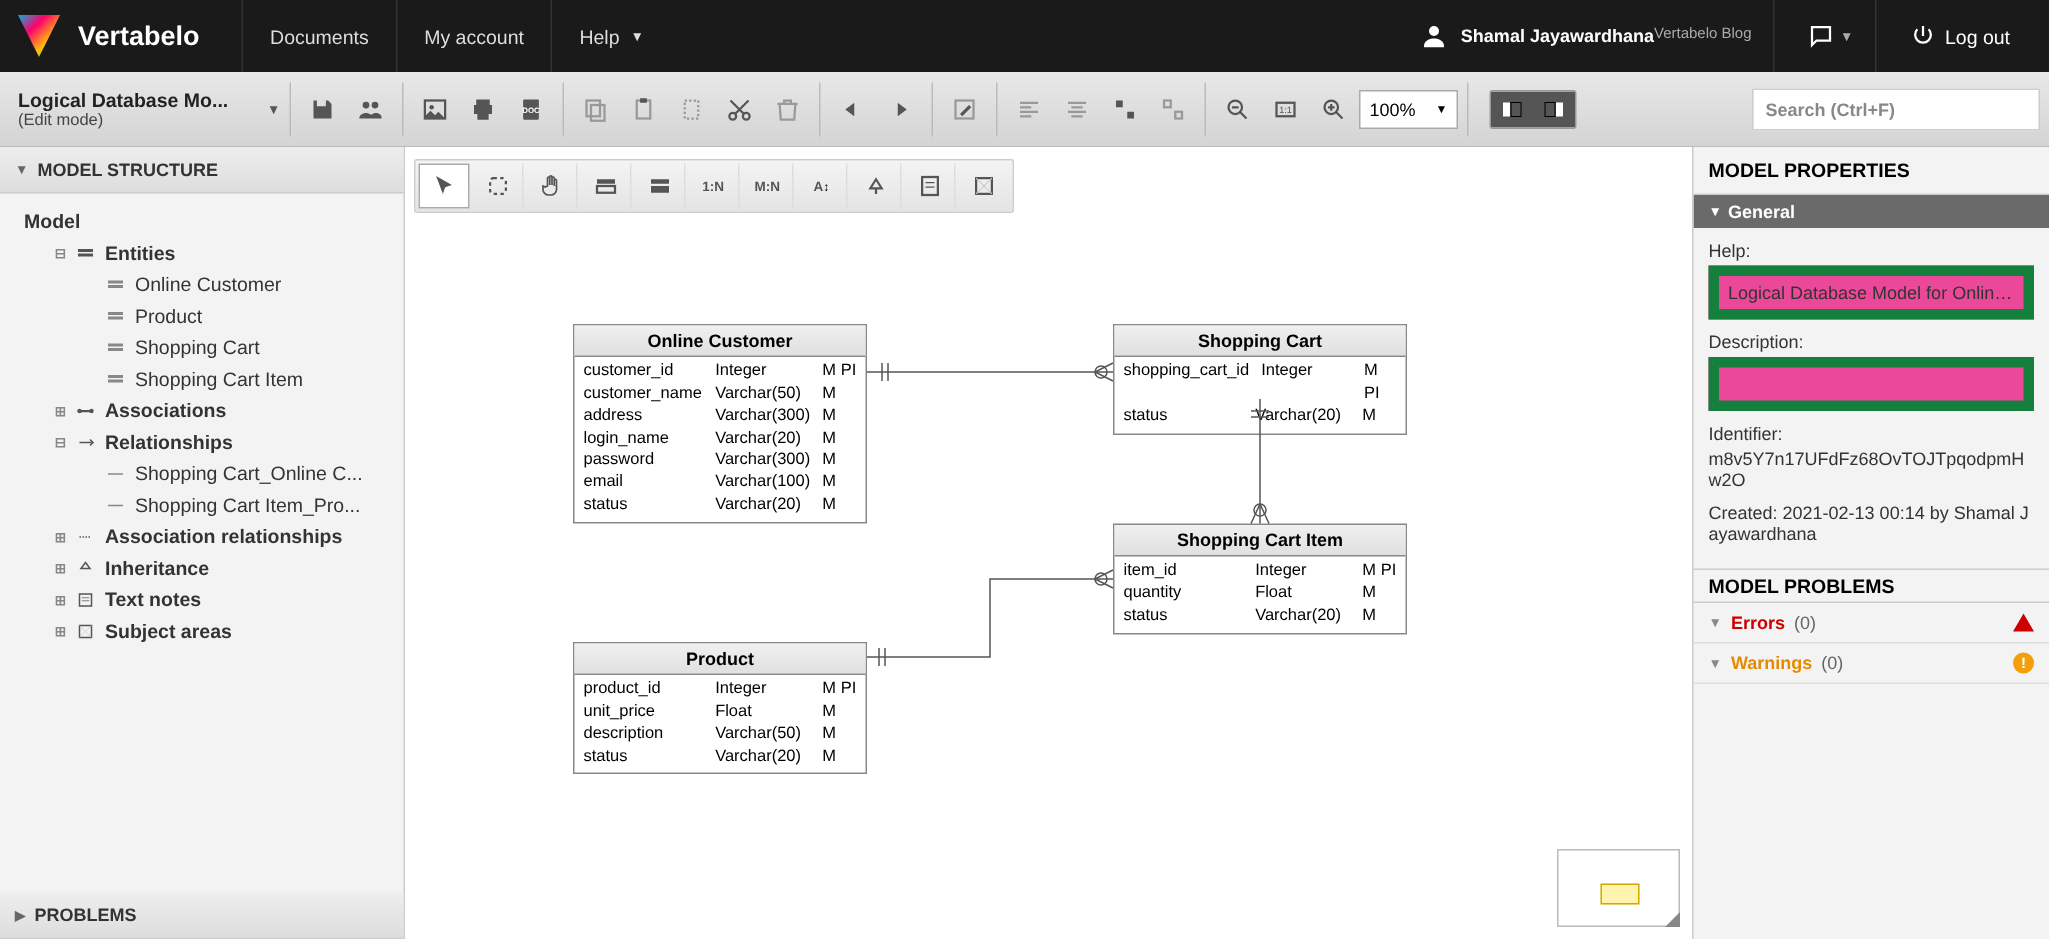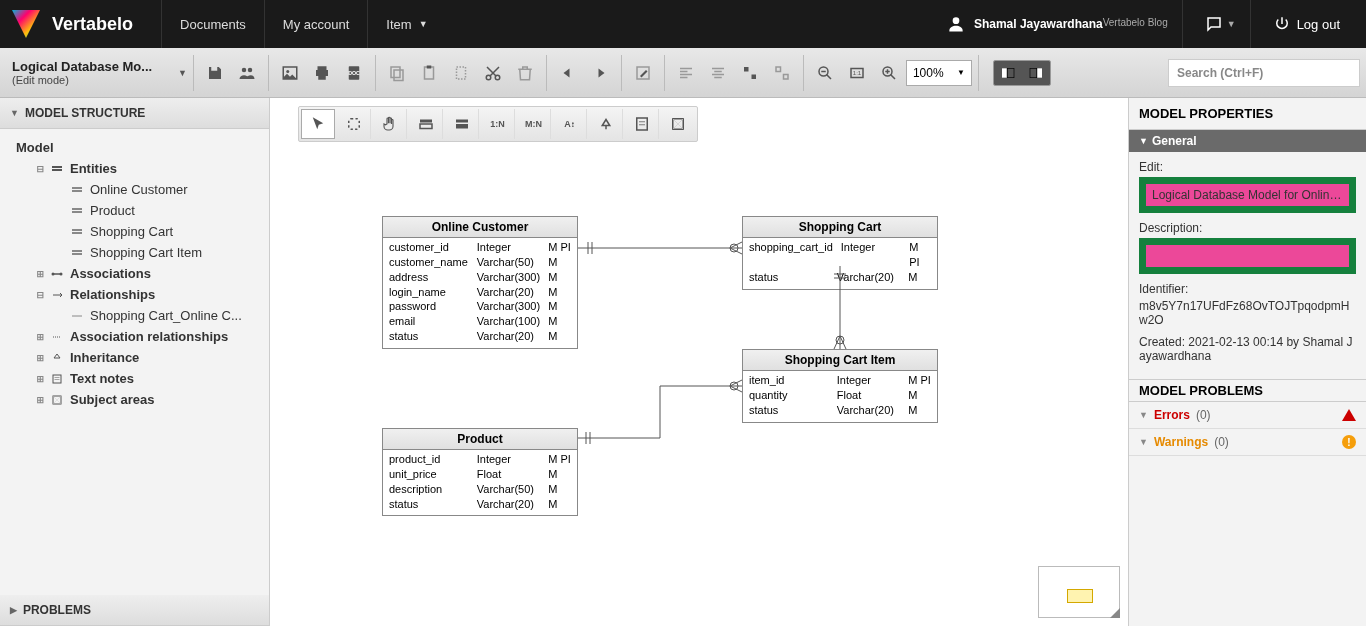--- a/index.html
+++ b/index.html
@@ -45,21 +45,21 @@
 .tree-node { padding: 3px 0 3px 6px; display: flex; align-items: center; gap: 6px; cursor: pointer; white-space: nowrap; overflow: hidden; text-overflow: ellipsis; text-align: right; }
 .tree-node.lvl0 { font-weight: bold; padding-left: 10px; }
 .tree-node.lvl1 { padding-left: 28px; font-weight: bold; }
 .tree-node.lvl2 { padding-left: 64px; font-weight: normal; }
 .tree-icon { width: 14px; height: 12px; flex-shrink: 0; }
 .tree-toggle { width: 10px; font-size: 9px; color: #888; flex-shrink: 0; }
 .problems-header { margin-top: auto; }
 
 
 .canvas-wrap { flex: 1; position: relative; background: #fff; overflow: hidden; }
-.canvas-toolbar { position: absolute; top: 8px; left: 28px; display: flex; gap: 2px; background: linear-gradient(#f4f4f4, #e4e4e4); border: 1px solid #ccc; border-radius: 2px; padding: 2px; z-index: 10; }
+.canvas-toolbar { position: absolute; top: 8px; left: 6px; display: flex; gap: 2px; background: linear-gradient(#f4f4f4, #e4e4e4); border: 1px solid #ccc; border-radius: 2px; padding: 2px; z-index: 10; }
 .ct-btn { width: 34px; height: 30px; display: flex; align-items: center; justify-content: center; cursor: pointer; border-right: 1px solid #ddd; }
 .ct-btn:last-child { border-right: none; }
 .ct-btn.active { background: #fff; border: 1px solid #aaa; }
 .ct-btn svg { width: 18px; height: 18px; fill: #555; }
 .ct-btn .txt { font-size: 9px; font-weight: bold; color: #555; }
 .entity { position: absolute; border: 1px solid #888; background: #fff; font-size: 11px; }
 .entity-header { background: linear-gradient(#f0f0f0, #e0e0e0); border-bottom: 1px solid #888; text-align: center; font-weight: bold; padding: 3px 4px; font-size: 12px; }
 .entity-body { padding: 2px 6px 4px 6px; }
 .entity-row { display: flex; gap: 8px; line-height: 1.35; }
 .col-name { width: 98px; }
@@ -95,21 +95,21 @@
 </head>
 <body>
 
 <div class="header">
   <div class="logo">
     <div class="logo-mark"></div>
     <span>Vertabelo</span>
   </div>
   <div class="nav-item">Documents</div>
   <div class="nav-item">My account</div>
-  <div class="nav-item"><span>Item</span>&nbsp;&nbsp;<span style="font-size:9px;">▼</span></div>
+  <div class="nav-item"><span>Help</span>&nbsp;&nbsp;<span style="font-size:9px;">▼</span></div>
   <div class="header-right">
     <div class="user-block">
       <svg class="user-icon" viewBox="0 0 24 24">
           <circle cx="12" cy="8" r="4"></circle>
           <path d="M4 20c0-4 4-6 8-6s8 2 8 6v1H4z"></path>
         </svg>
       <div class="user-texts">
         <span class="user-name">Shamal Jayawardhana</span>
         <span class="user-sub">Vertabelo Blog</span>
       </div>
@@ -338,20 +338,26 @@
           <svg class="tree-icon" viewBox="0 0 24 24">
             <path d="M4 12h16M18 8l4 4-4 4" stroke="#555" stroke-width="2" fill="none"></path>
           </svg>
           <span>Relationships</span>
         </div>
       <div class="tree-node lvl2">
           <svg class="tree-icon" viewBox="0 0 24 24">
             <path d="M2 12h20" stroke="#888" stroke-width="2"></path>
           </svg>
           <span>Shopping Cart_Online C...</span>
+        </div>
+      <div class="tree-node lvl2">
+          <svg class="tree-icon" viewBox="0 0 24 24">
+            <path d="M2 12h20" stroke="#888" stroke-width="2"></path>
+          </svg>
+          <span>Shopping Cart Item_Pro...</span>
         </div>
       <div class="tree-node lvl1">
           <span class="tree-toggle">⊞</span>
           <svg class="tree-icon" viewBox="0 0 24 24">
             <path d="M4 12h16" stroke="#555" stroke-width="2" stroke-dasharray="2"></path>
           </svg>
           <span>Association relationships</span>
         </div>
       <div class="tree-node lvl1">
           <span class="tree-toggle">⊞</span>
@@ -574,21 +580,21 @@
     </div>
   </div>
 
   <div class="sidebar-right">
     <div class="rp-title">MODEL PROPERTIES</div>
     <div class="rp-section-head">
         <span class="chev">▼</span>
         <span>General</span>
       </div>
     <div class="rp-body">
-      <div class="rp-label">Edit:</div>
+      <div class="rp-label">Help:</div>
       <div class="rp-input">Logical Database Model for Online Shoppi</div>
       <div class="rp-label">Description:</div>
       <div class="rp-input rp-textarea"></div>
       <div class="rp-label">Identifier:</div>
       <div class="rp-text">m8v5Y7n17UFdFz68OvTOJTpqodpmHw2O</div>
       <div class="rp-text">Created: 2021-02-13 00:14 by Shamal Jayawardhana</div>
     </div>
     <div class="problems-title">MODEL PROBLEMS</div>
     <div class="problem-row">
       <span class="chev">▼</span>

